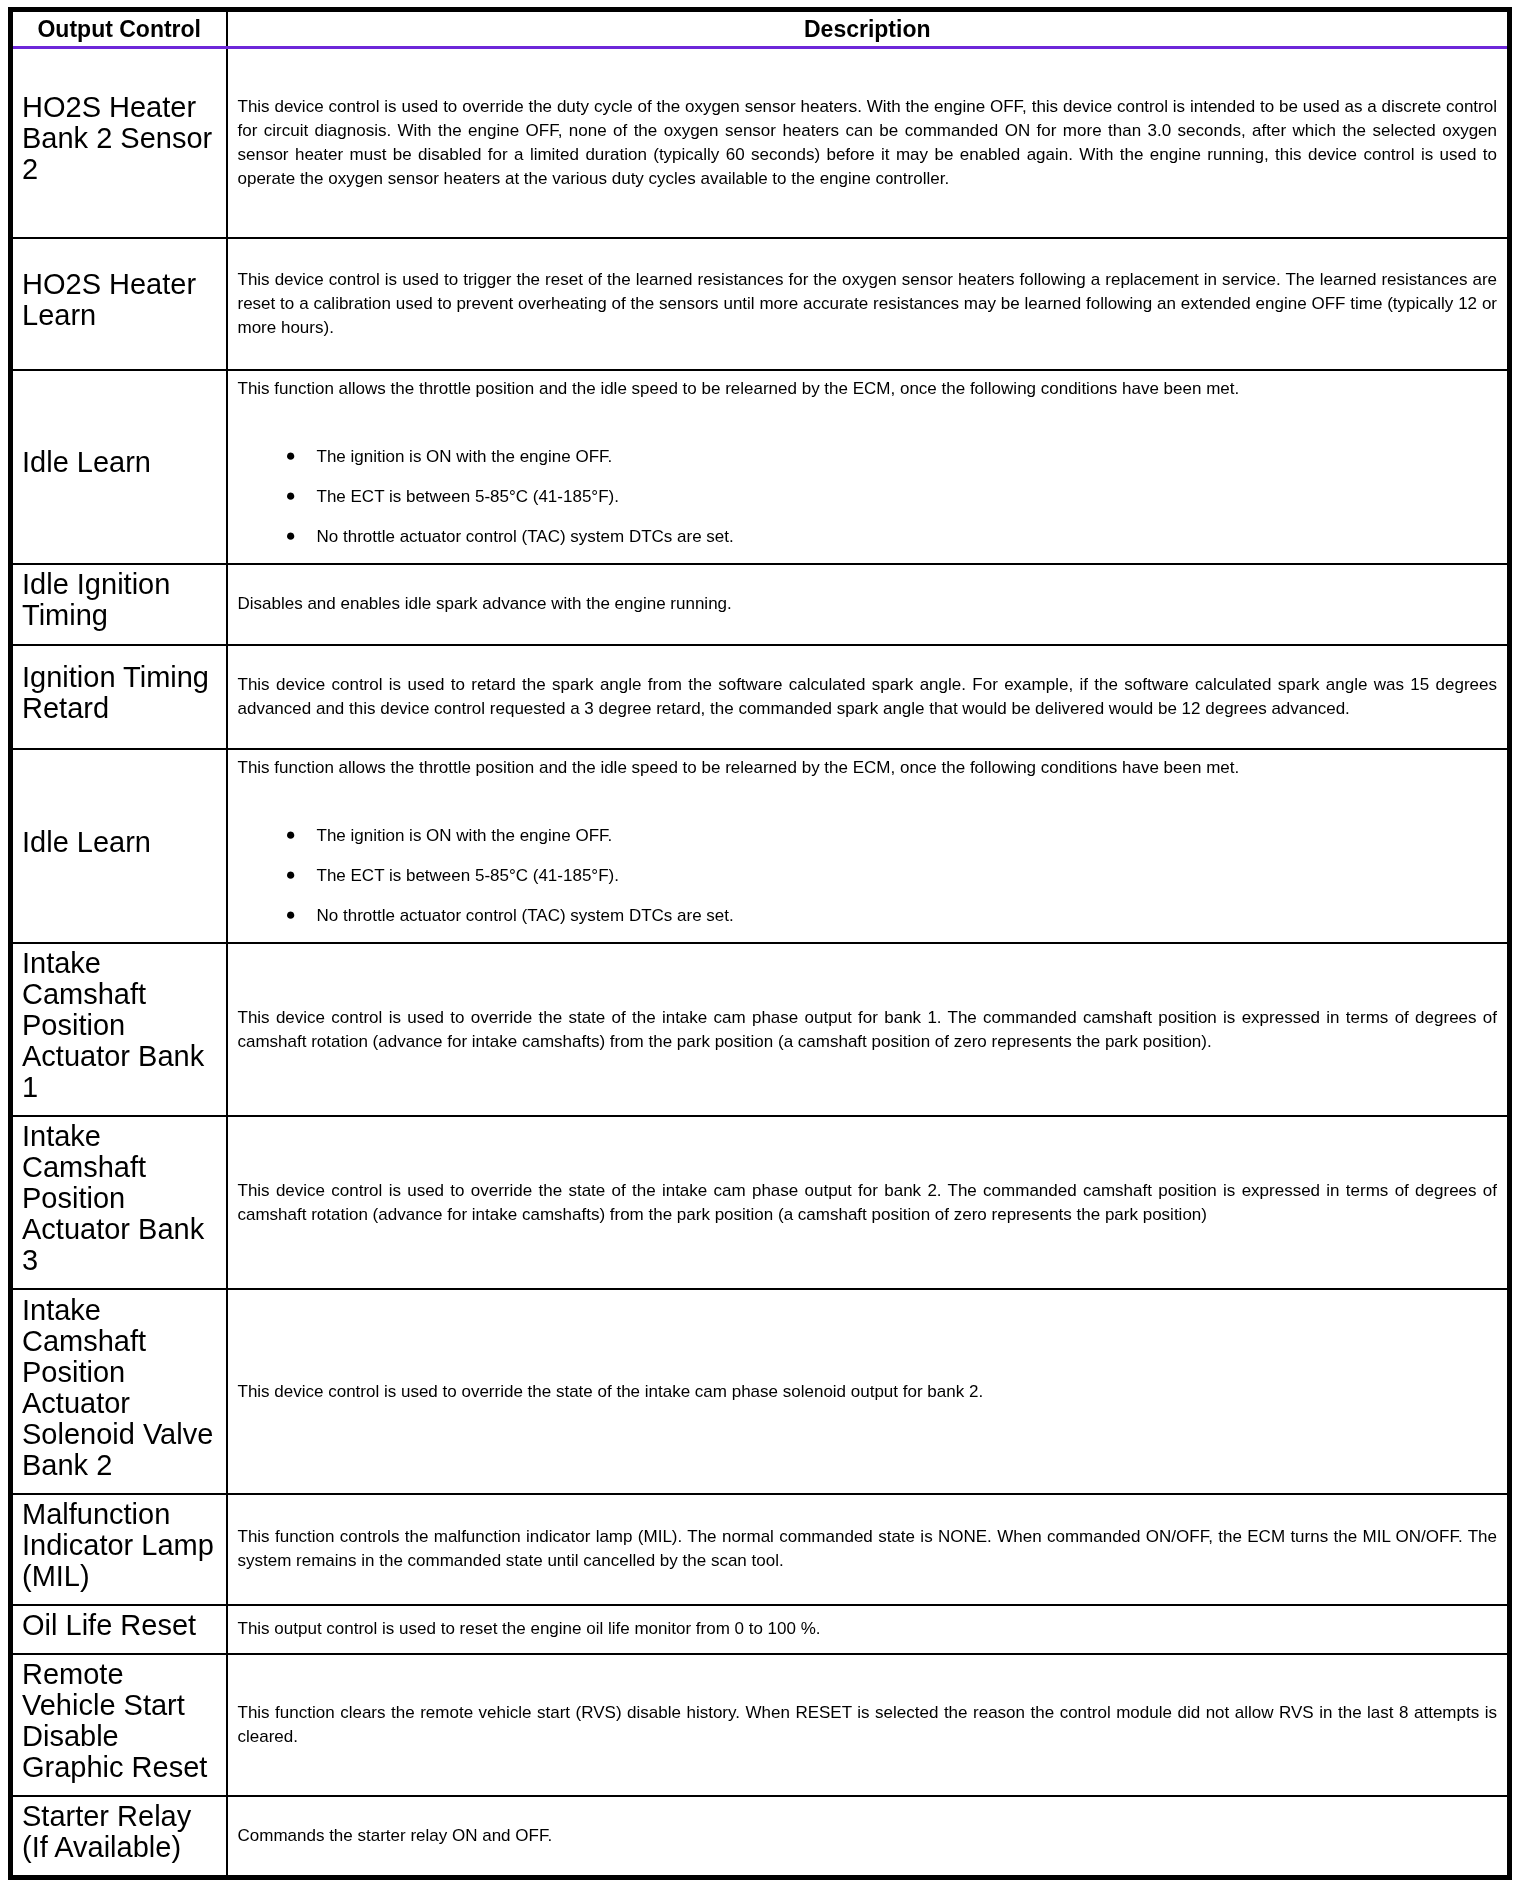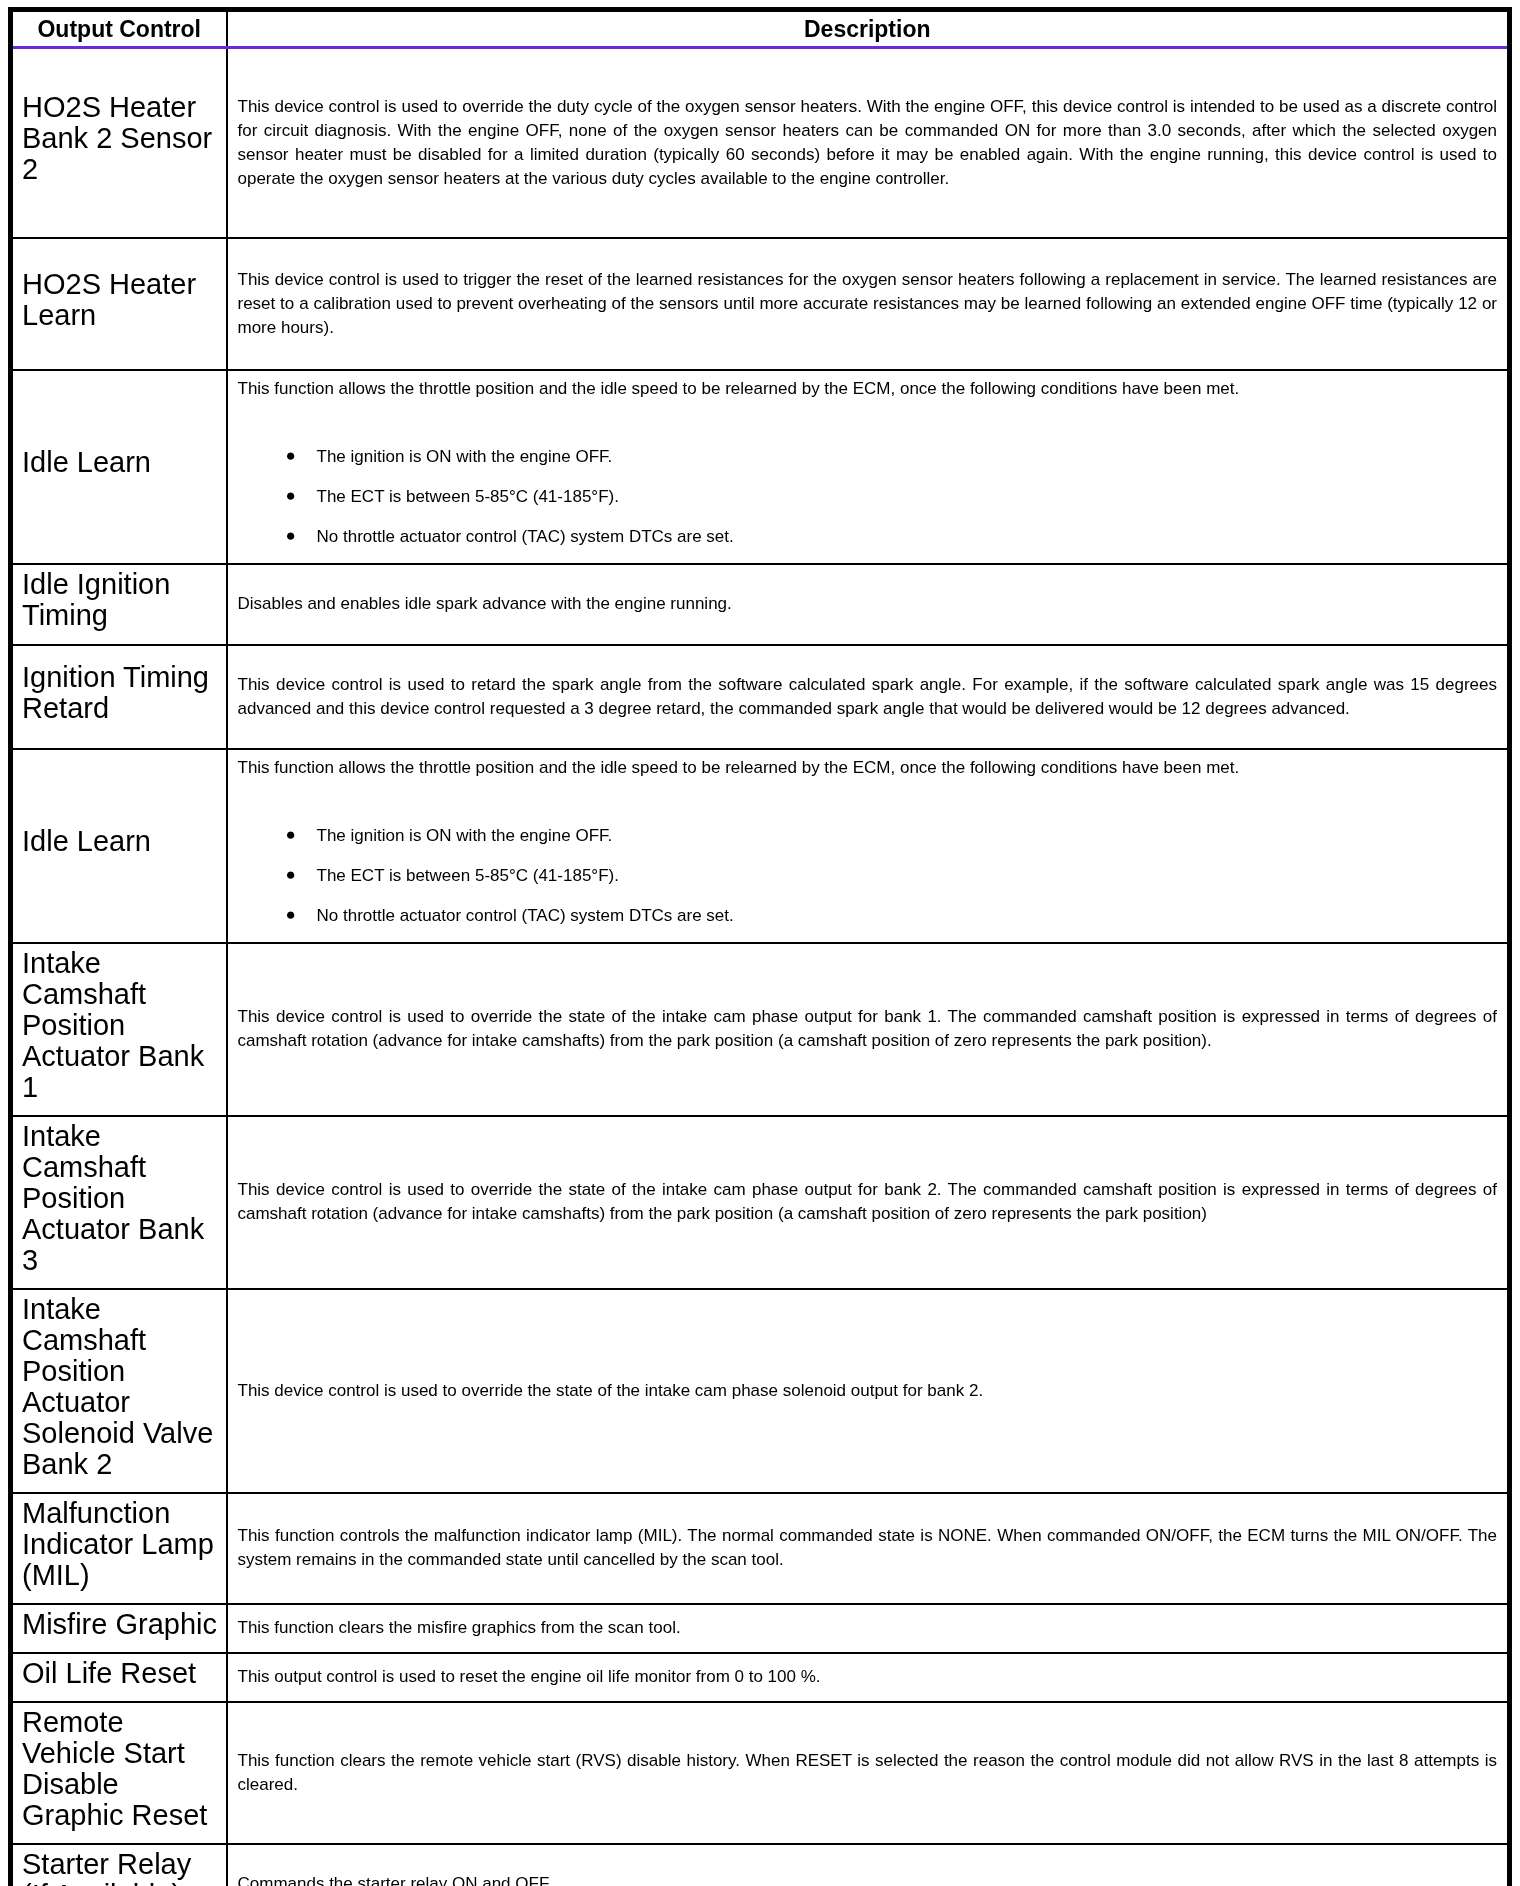--- a/index.html
+++ b/index.html
@@ -158,26 +158,20 @@
         <td class="desc">
           <p>This device control is used to override the state of the intake cam phase solenoid output for bank 2.</p>
         </td>
       </tr>
       <tr class="h108">
         <td class="ctl">Malfunction Indicator Lamp (MIL)</td>
         <td class="desc">
           <p>This function controls the malfunction indicator lamp (MIL). The normal commanded state is NONE. When commanded ON/OFF, the ECM turns the MIL ON/OFF. The system remains in the commanded state until cancelled by the scan tool.</p>
         </td>
       </tr>
-      <tr class="h40">
-        <td class="ctl">Misfire Graphic</td>
-        <td class="desc">
-          <p>This function clears the misfire graphics from the scan tool.</p>
-        </td>
-      </tr>
       <tr class="h41">
         <td class="ctl">Oil Life Reset</td>
         <td class="desc">
           <p>This output control is used to reset the engine oil life monitor from 0 to 100 %.</p>
         </td>
       </tr>
       <tr class="h98">
         <td class="ctl">Remote Vehicle Start Disable Graphic Reset</td>
         <td class="desc">
           <p>This function clears the remote vehicle start (RVS) disable history. When RESET is selected the reason the control module did not allow RVS in the last 8 attempts is cleared.</p>

